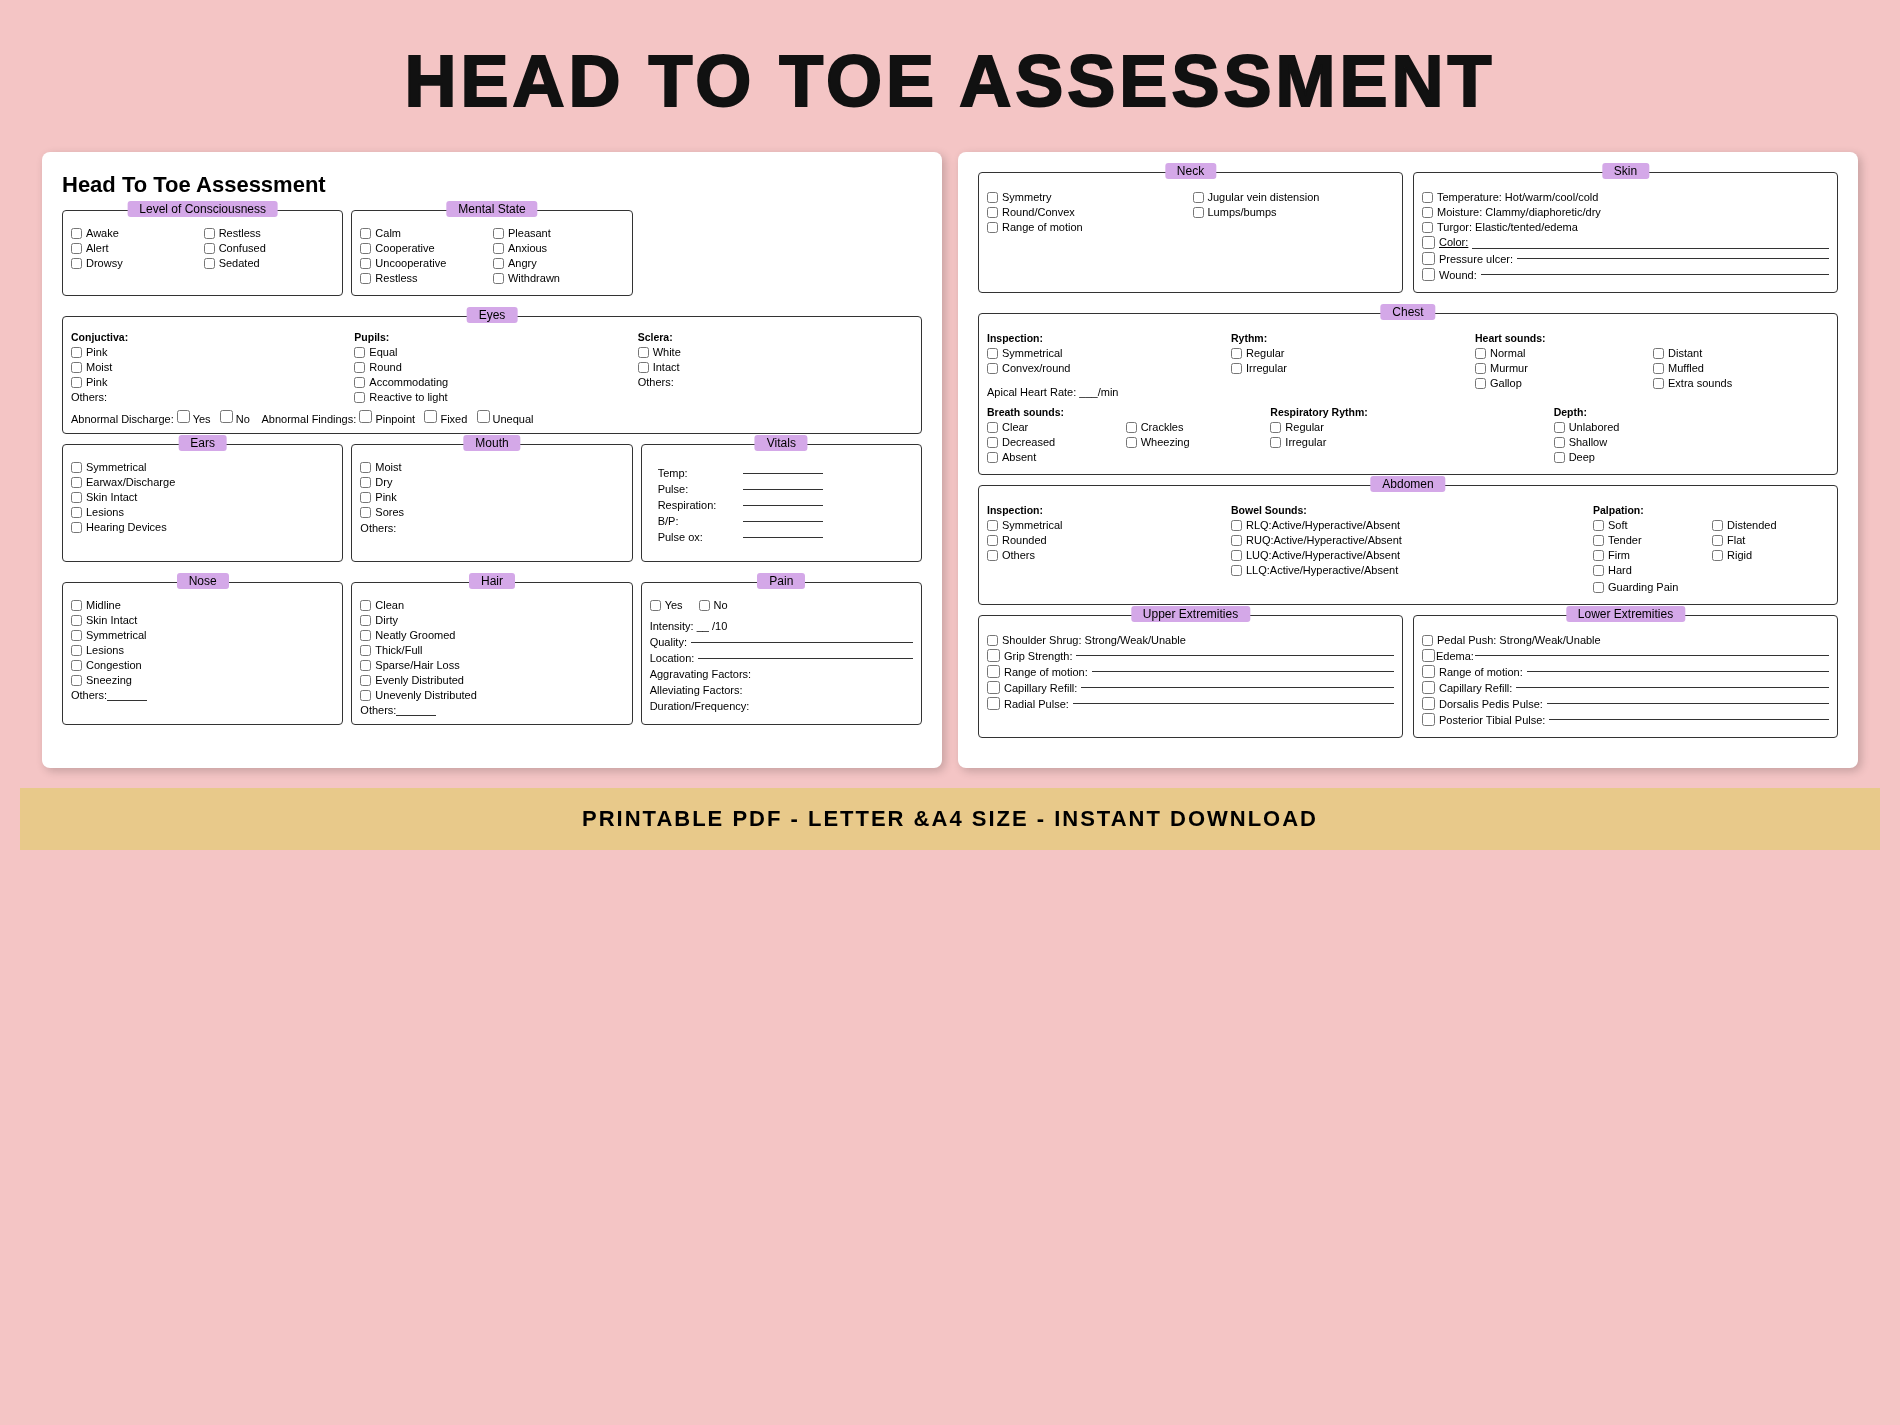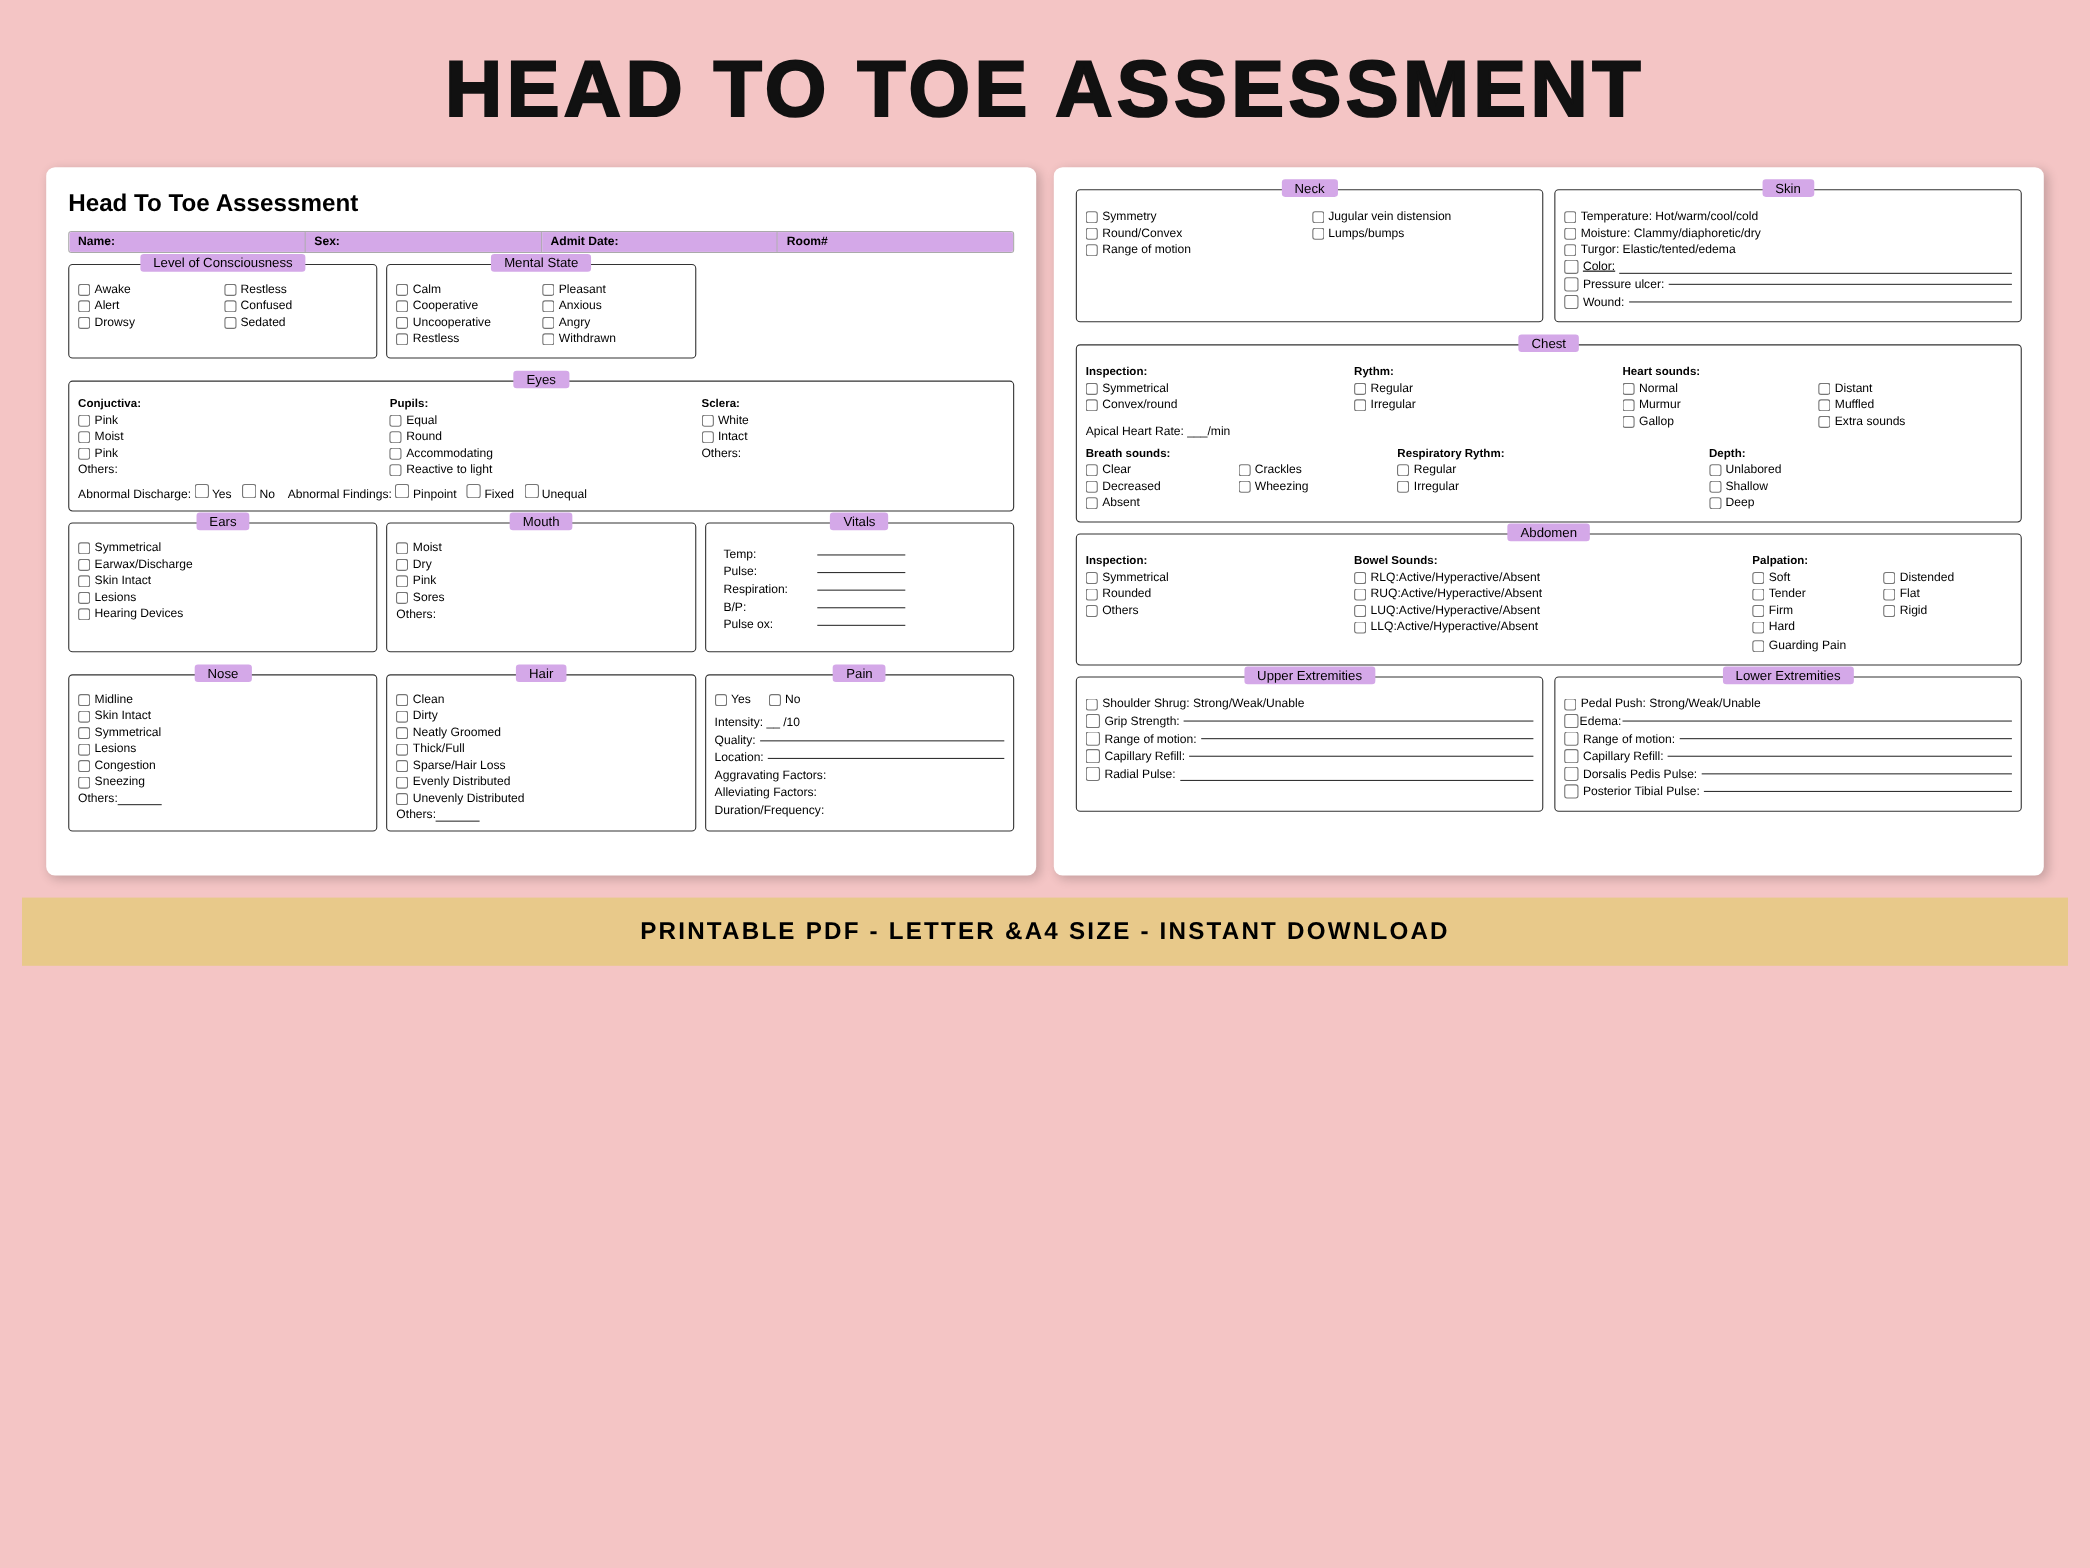--- a/index.html
+++ b/index.html
@@ -167,26 +167,20 @@
 </head>
 <body>
 
 <h1 class="main-title">HEAD TO TOE ASSESSMENT</h1>
 
 <div class="pages-container">
 
   <div class="page">
     <div class="page-title">Head To Toe Assessment</div>
 
-    <div class="info-row">
-      <div class="info-cell purple-bg">Name:</div>
-      <div class="info-cell purple-bg">Sex:</div>
-      <div class="info-cell purple-bg">Admit Date:</div>
-      <div class="info-cell purple-bg">Room#</div>
-    </div>
 
     <div style="display:grid; grid-template-columns:1fr 1fr 1fr; gap:8px; margin-bottom:10px;">
 
       <div class="section-box">
         <div class="section-header-float">Level of Consciousness</div>
         <div class="section-content" style="display:grid; grid-template-columns:1fr 1fr; gap:2px; margin-top:8px;">
           <div>
             <div class="checkbox-item">
               <input type="checkbox" style="">
                 <span>Awake</span>
@@ -793,21 +787,21 @@
           <div style="font-size:11px; display:flex; align-items:center; gap:4px; margin-bottom:3px;">
             <input type="checkbox" style="">
             <span>Range of motion:</span>
               <span style="flex:1; border-bottom:1px solid #333;"></span>
           </div>
           <div style="font-size:11px; display:flex; align-items:center; gap:4px; margin-bottom:3px;">
             <input type="checkbox" style="">
             <span>Capillary Refill:</span>
               <span style="flex:1; border-bottom:1px solid #333;"></span>
           </div>
-          <div style="font-size:11px; display:flex; align-items:flex-end; gap:4px; margin-bottom:3px;">
+          <div style="font-size:11px; display:flex; align-items:center; gap:4px; margin-bottom:3px;">
             <input type="checkbox" style="">
             <span>Radial Pulse:</span>
               <span style="flex:1; border-bottom:1px solid #333;"></span>
           </div>
         </div>
       </div>
 
       <div class="section-box">
         <div class="section-header-float">Lower Extremities</div>
         <div class="section-content" style="margin-top:10px;">

